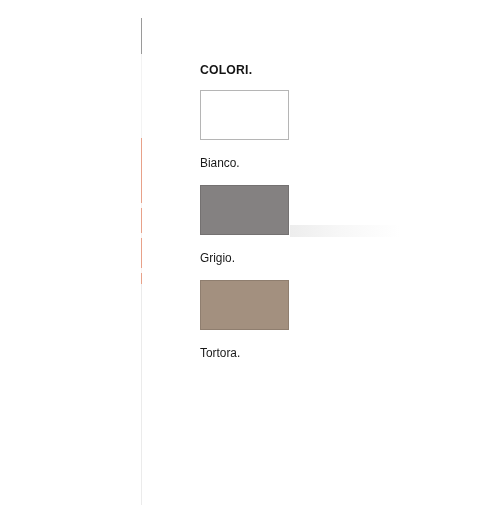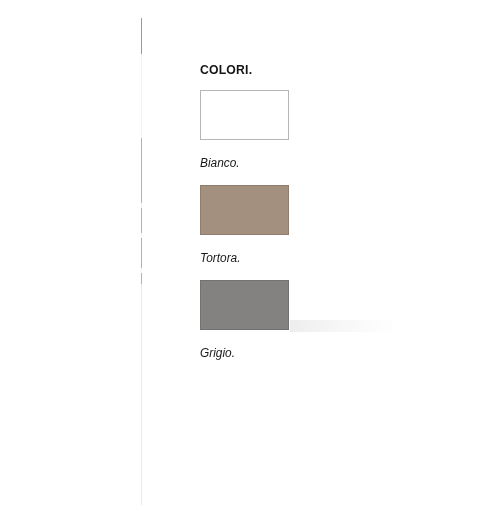--- a/index.html
+++ b/index.html
@@ -55,21 +55,21 @@
     font-size: 13px;
     font-weight: bold;
     letter-spacing: 0.2px;
     color: #141414;
     line-height: 16px;
     transform: scaleX(0.94);
     transform-origin: left center;
     margin: 0 0 12px 0;
   }
 
-  .swatch-group { margin-bottom: 14px; font-style: italic; }
+  .swatch-group { margin-bottom: 14px; }
 
   .swatch {
     width: 87px;
     height: 48px;
     border: 1px solid #b5b5b5;
     box-sizing: content-box;
     position: relative;
   }
   .swatch.has-fill { border-color: rgba(0,0,0,0.12); }
 
@@ -110,26 +110,26 @@
   <div class="panel">
 
     <div class="panel-title">COLORI.</div>
 
     <div class="swatch-group">
       <div class="swatch" style="background: rgb(255, 255, 255);"></div>
       <div class="swatch-label">Bianco.</div>
     </div>
 
     <div class="swatch-group">
-      <div class="swatch has-fill" style="background: rgb(163, 144, 127);"></div>
-      <div class="swatch-label">Tortora.</div>
-    </div>
-
-    <div class="swatch-group">
       <div class="swatch has-fill" style="background: rgb(132, 129, 129);">
         <div class="smudge"></div>
       </div>
       <div class="swatch-label">Grigio.</div>
+    </div>
+
+    <div class="swatch-group">
+      <div class="swatch has-fill" style="background: rgb(163, 144, 127);"></div>
+      <div class="swatch-label">Tortora.</div>
     </div>
 
 
   </div>
 </div>
 
 </body></html>

